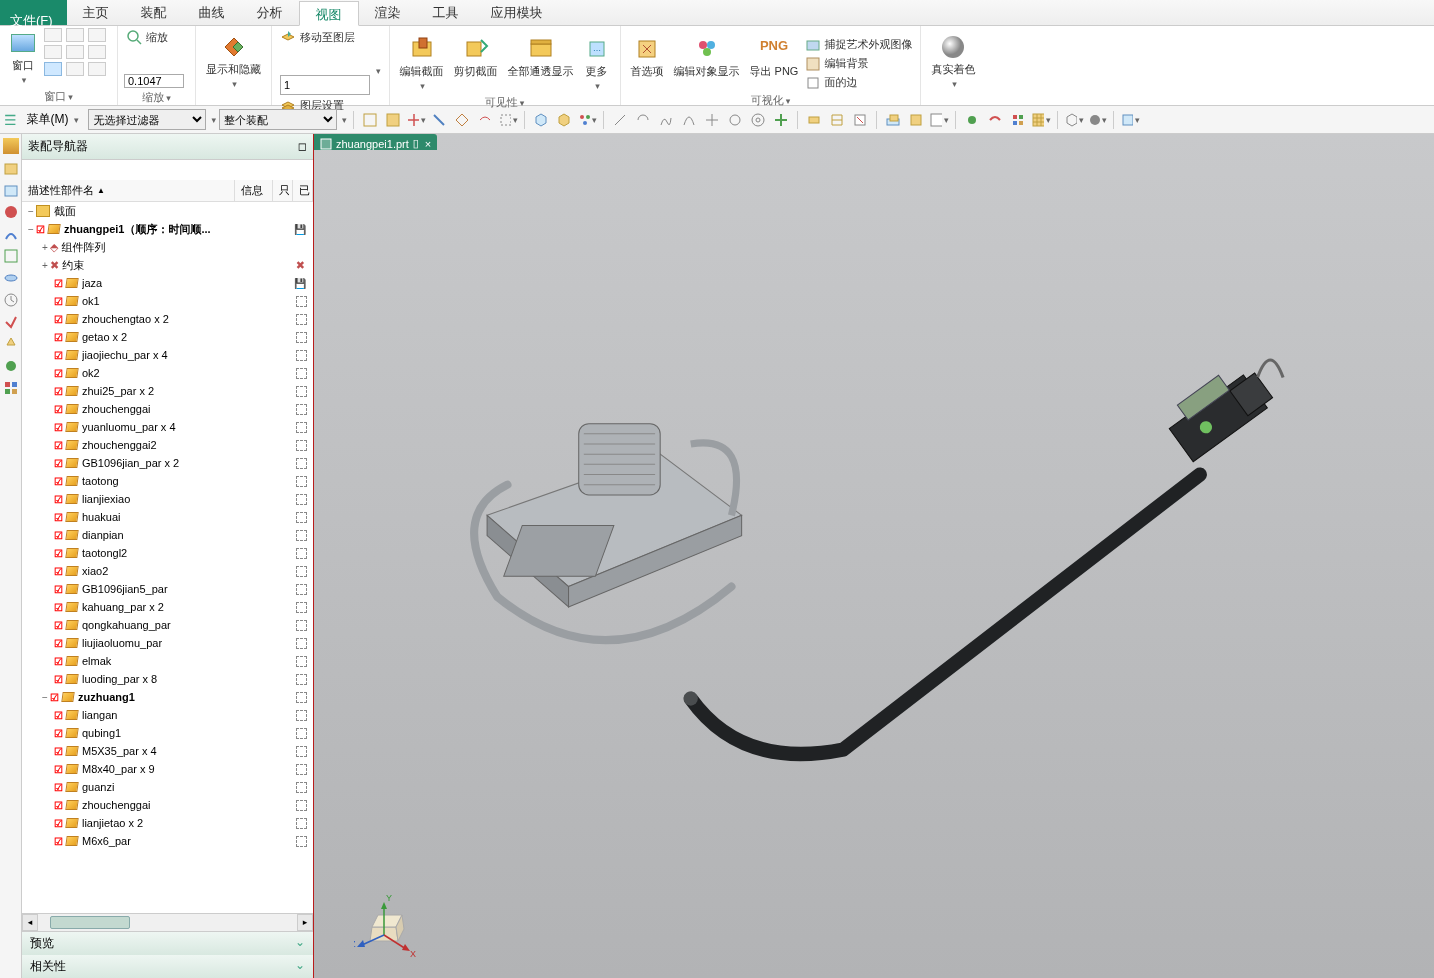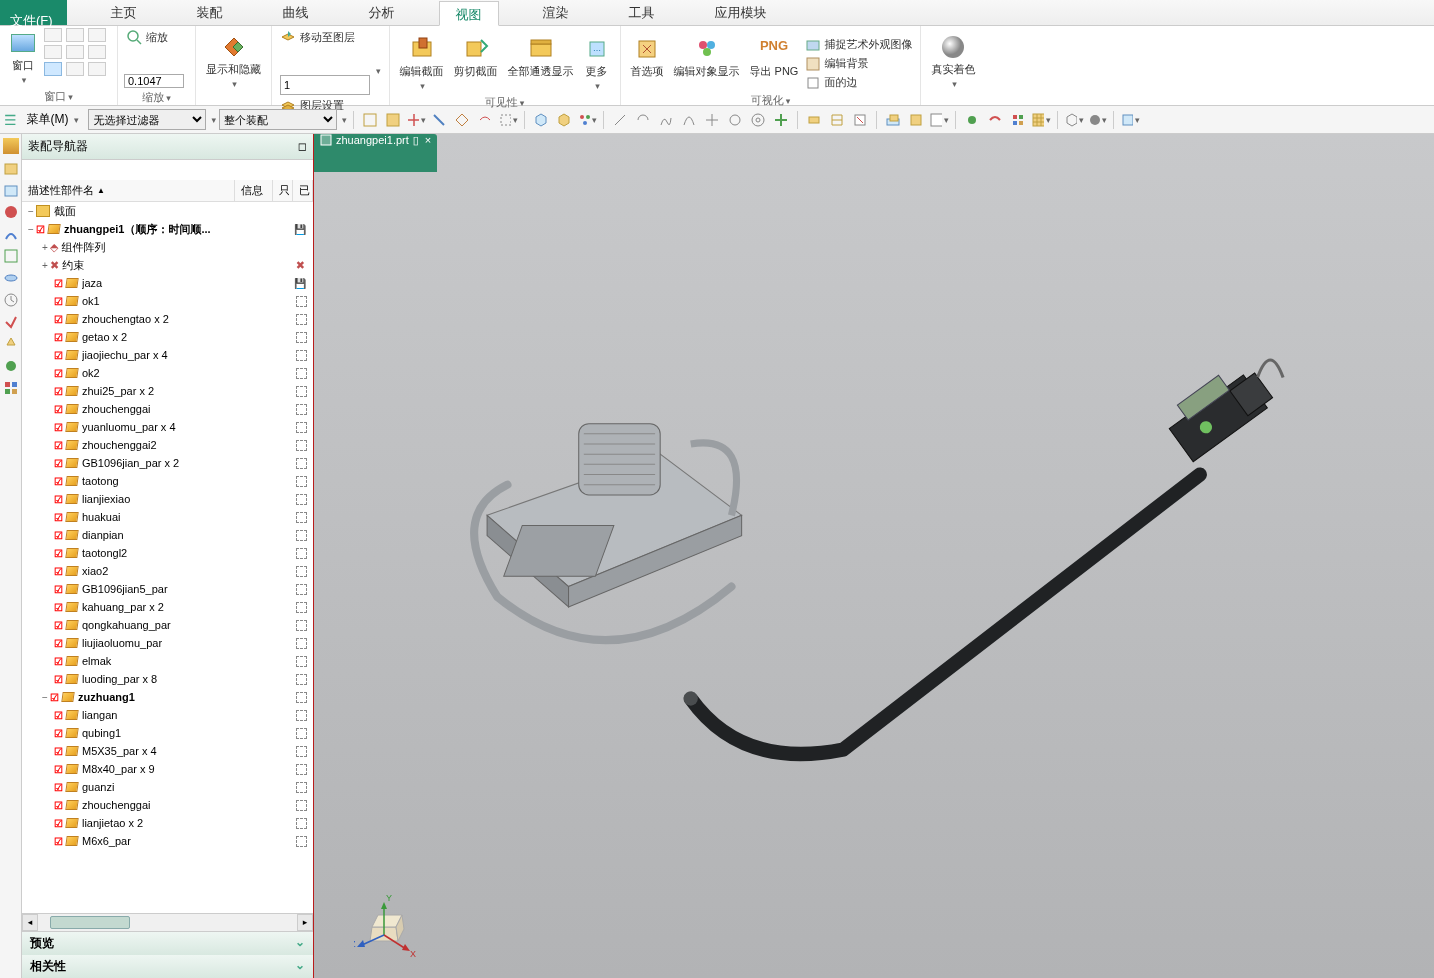--- a/index.html
+++ b/index.html
@@ -1,21 +1,21 @@
 <!DOCTYPE html>
 <html><head>
 <meta charset="utf-8">
 <style>
 * { margin: 0; padding: 0; box-sizing: border-box; }
 body { font-family: "Microsoft YaHei", sans-serif; font-size: 12px; overflow: hidden; background: #fff; }
 
 
 .menubar { height: 26px; background: linear-gradient(#f8f8f8,#eee); display: flex; border-bottom: 1px solid #ccc; }
 .menubar .file { background: #1a8a6a; color: #fff; padding: 12px 14px 4px 10px; font-size: 13px; }
-.menubar .tab { padding: 4px 16px; font-size: 13px; color: #333; margin-left: 28px; }
+.menubar .tab { padding: 4px 16px; font-size: 13px; color: #333; }
 .menubar .tab.active { background: #fff; border:1px solid #ccc; border-bottom:1px solid #fff; color: #1a8a6a; position:relative; top:1px;}
 
 
 .ribbon { height: 80px; background:#fff; border-bottom:1px solid #ccc; display:flex; }
 .ribbon-group { border-right:1px solid #e5e5e5; padding:2px 6px; display:flex; flex-direction:column; justify-content:space-between; }
 .ribbon-group-label { text-align:center; font-size:11px; color:#666; padding:2px 0; }
 .ribbon-row { display:flex; gap:4px; align-items:center; }
 .mini-btn { width:18px; height:14px; border:1px solid #ccc; background:#f5f5f5; }
 .mini-btn.blue { background:#cfe8ff; border-color:#8bb8e0; }
 .rb-big-icon { width:26px; height:26px; display:flex; align-items:center; justify-content:center; }
@@ -47,29 +47,29 @@
 .panel-header-row .col3 { width:20px; }
 .panel-header-row .col4 { width:20px; }
 .tree { flex:1; overflow-y:auto; overflow-x:hidden; font-size:11px; }
 .tree-row { display:flex; align-items:center; height:18px; padding-right:4px; white-space:nowrap; }
 .tree-row .lbl { flex:1; overflow:hidden; text-overflow:ellipsis; }
 .chk { color:red; font-weight:bold; margin-right:3px; font-size:10px;}
 .cube { width:12px; height:10px; background:linear-gradient(135deg,#ffcf5a,#e6a020); border:1px solid #c08020; margin-right:4px; transform:skewX(-8deg);}
 .sq { width:11px; height:11px; border:1px dashed #888; margin-left:auto; margin-right:2px;}
 .disk { font-size:10px; margin-left:auto; margin-right:2px;}
 .expander { width:10px; text-align:center; color:#666; font-size:10px; cursor:pointer;}
-.bottom-pane { border-top:1px solid #ccc;font-weight:bold; }
+.bottom-pane { border-top:1px solid #ccc; }
 .bottom-pane .hdr { background:linear-gradient(#eef6f2,#d8e8e0); padding:3px 8px; display:flex; justify-content:space-between; font-size:12px; }
 .hscroll { height:18px; background:#f0f0f0; border-top:1px solid #ccc; position:relative; }
 .hscroll .thumb { position:absolute; left:28px; top:2px; height:13px; width:80px; background:#c3d9d0; border:1px solid #8aa; border-radius:2px;}
 .hscroll .arr { position:absolute; top:0; width:16px; height:17px; background:#e8e8e8; border:1px solid #ccc; text-align:center; font-size:9px; line-height:15px;}
 
 
 .viewport { flex:1; background:linear-gradient(#c8c9cb, #b2b3b5); position:relative; }
-.doc-tab { position:absolute; top:0; left:0; height:38px; background:#2e8a6b; color:#fff; font-size:11px; display:flex; align-items:flex-start; padding:0 4px 0 6px; gap:4px; border-top-right-radius:3px;}
+.doc-tab { position:absolute; top:0; left:0; height:16px; background:#2e8a6b; color:#fff; font-size:11px; display:flex; align-items:flex-end; padding:0 4px 0 6px; gap:4px; border-top-right-radius:3px;}
 .doc-tab .close { cursor:pointer; font-size:11px; padding:0 2px;}
 .triad { position:absolute; left:40px; bottom:18px; }
 
 
 .sv { stroke:#5a7; stroke-width:1.5; fill:none; }
 </style>
 </head>
 <body>
 
 <div class="menubar">

